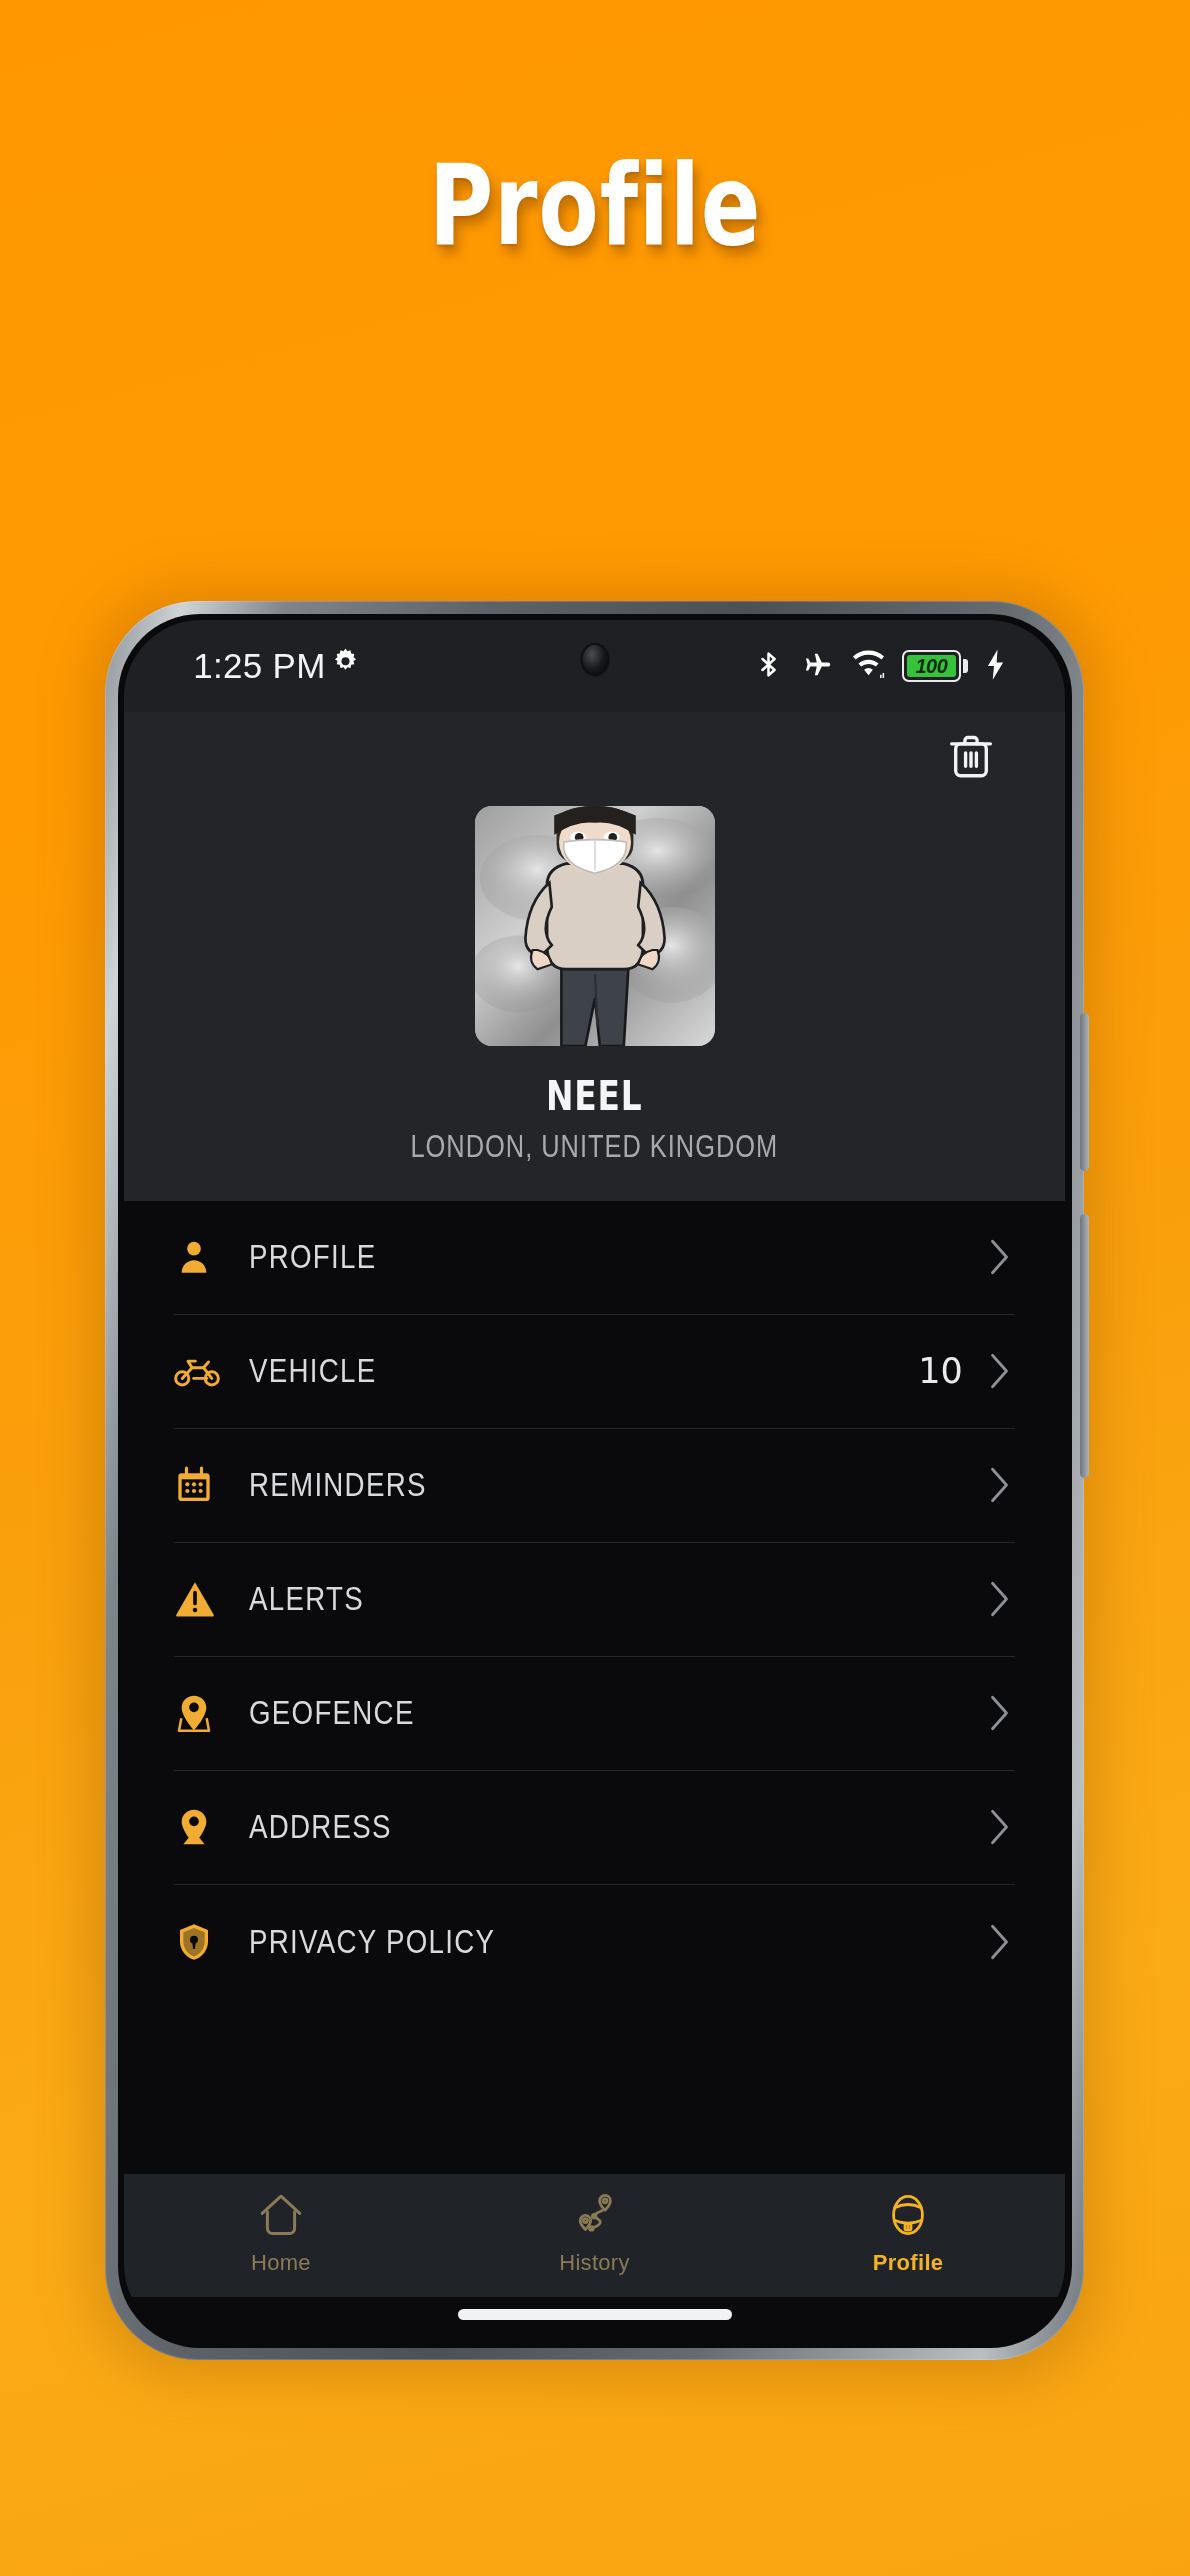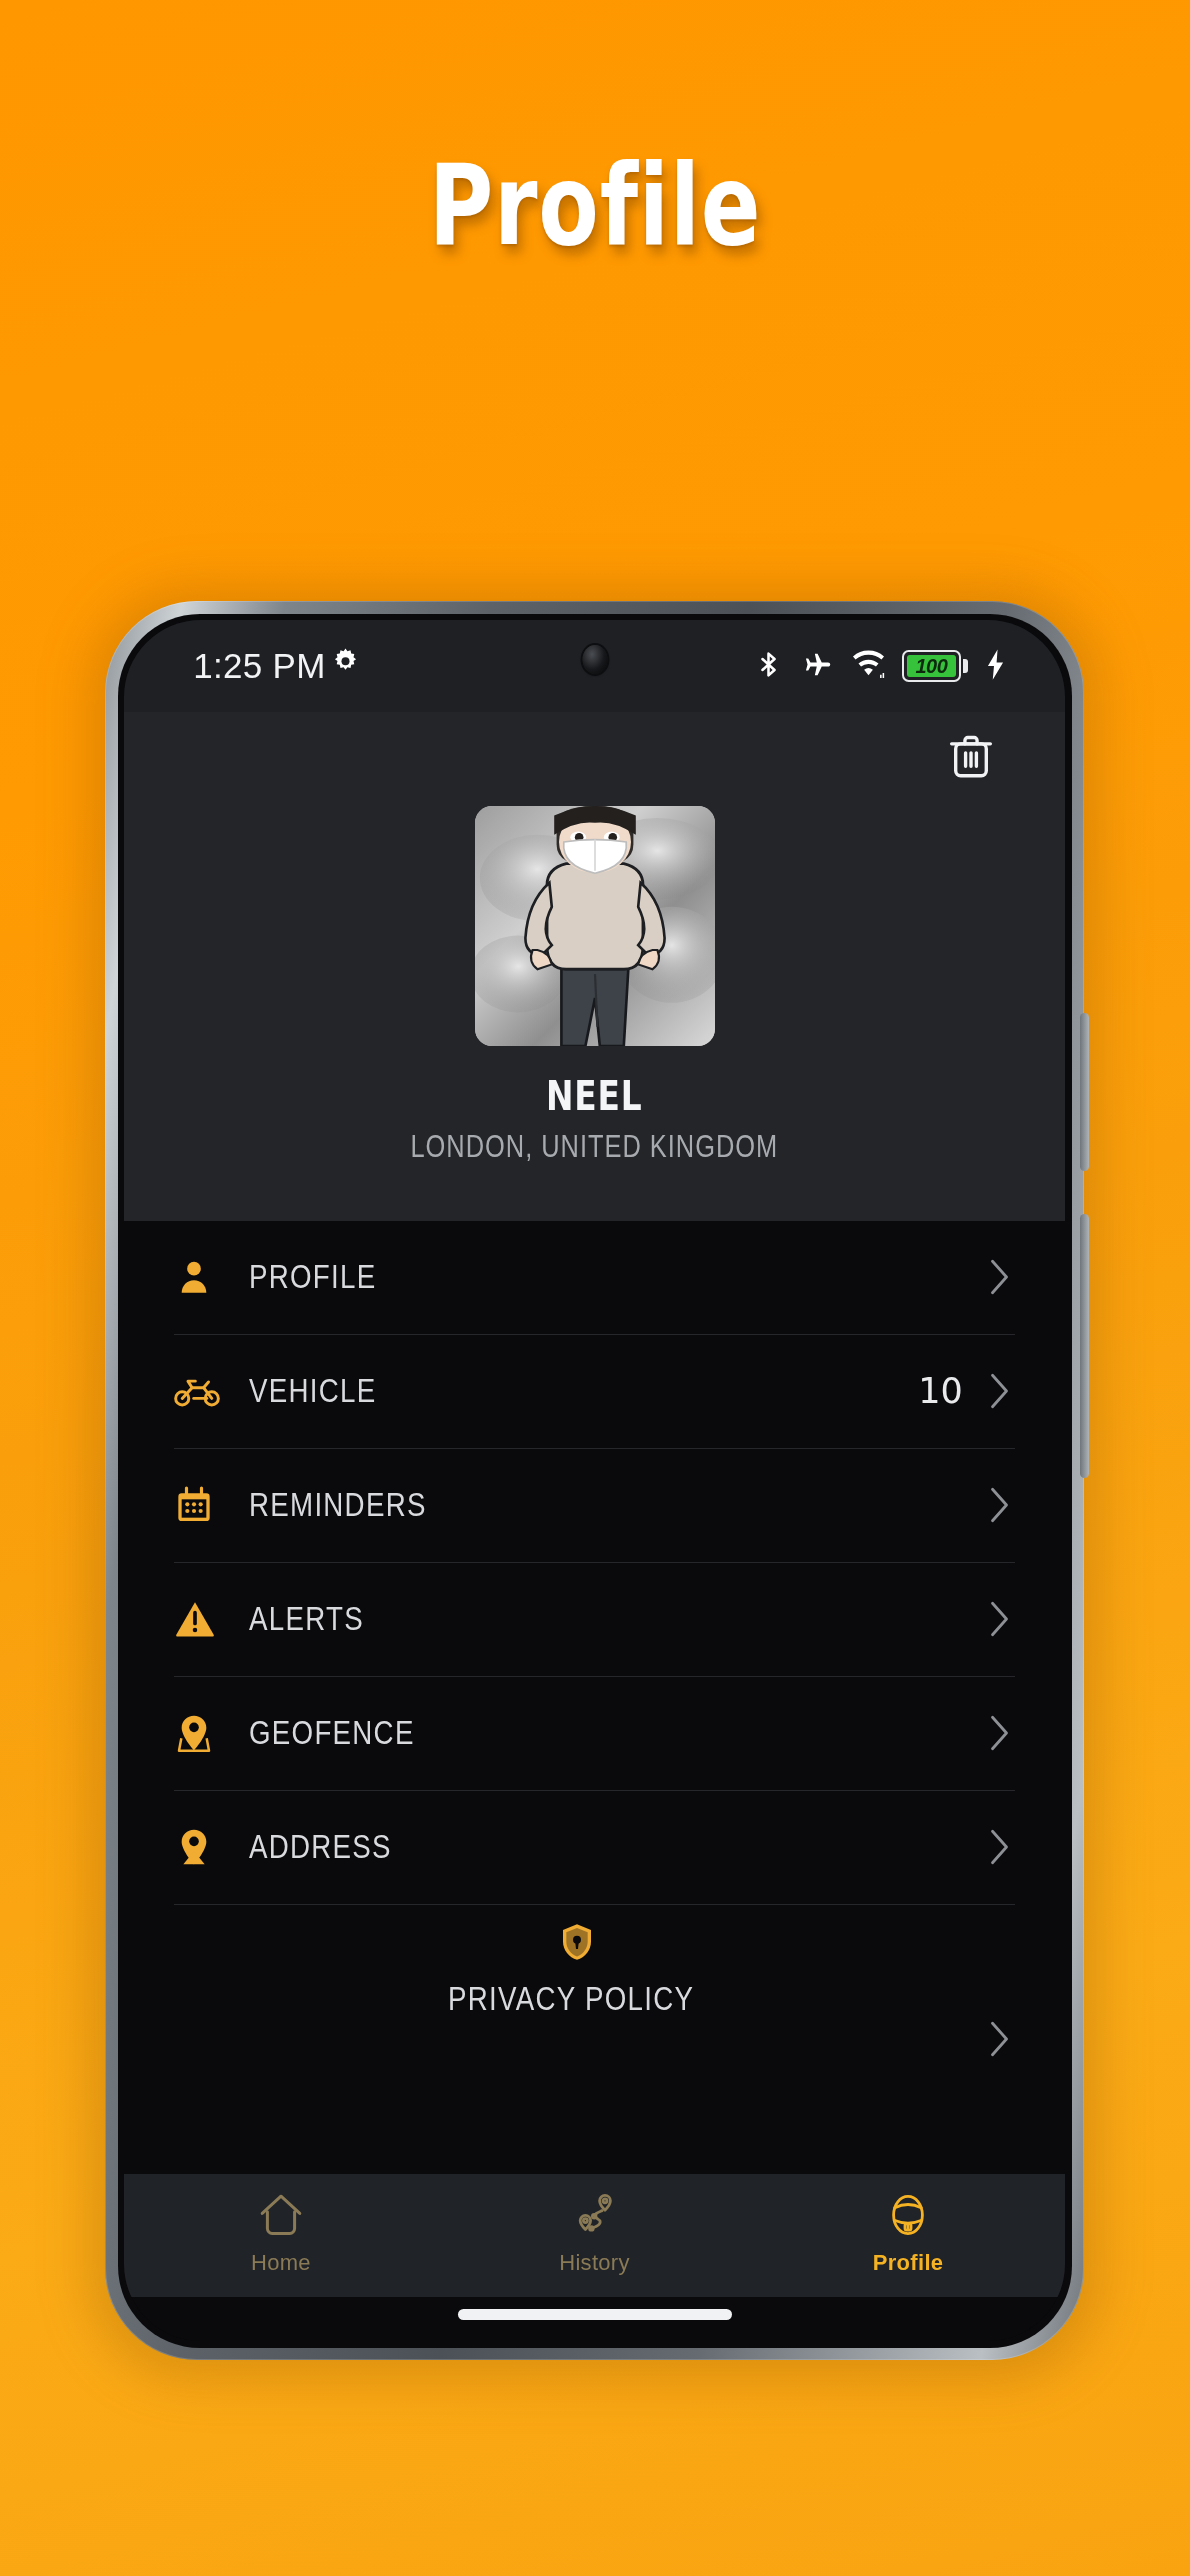--- a/index.html
+++ b/index.html
@@ -97,21 +97,21 @@
   .battery-fill{
     width:100%; height:100%; background:#37c23b; border-radius:2.9px;
     display:flex; align-items:center; justify-content:center;
     font-size:20px; font-weight:700; color:#0d2a0f; letter-spacing:-0.5px;
   }
   .battery-cap{ width:4.8px; height:13.4px; background:#e9eaec; border-radius:0 2.9px 2.9px 0; margin-left:1.9px;}
 
   
   .profile-header{
     background:#232529;
-    padding:0 0 56px 0;
+    padding:0 0 36px 0;
     position:relative;
     flex:0 0 auto;
   }
   .topbar{
     height:92px; display:flex; align-items:center; justify-content:flex-end;
     padding-right:67px;
   }
   .avatar-wrap{ display:flex; justify-content:center; margin-top:1.9px; }
   .avatar{
     width:240px; height:240px; border-radius:17px; overflow:hidden;
@@ -135,21 +135,21 @@
     background:#0a0a0d;
     padding:0 50px;
     overflow:hidden;
   }
   .menu-row{
     height:114px;
     display:flex; align-items:center;
     border-bottom:1px solid #26272b;
     position:relative;
   }
-  .menu-row:last-child{ border-bottom:none;flex-direction:column; }
+  .menu-row:last-child{ border-bottom:none; }
   .m-icon{
     width:75px; flex:0 0 75px;
     display:flex; align-items:center; justify-content:flex-start;
     color:#f0ac33;
   }
   .m-label{
     font-size:33px; color:#d8dadd; letter-spacing:1.5px;
     transform:scaleX(.84); transform-origin:left center;
     font-weight:400;
   }

